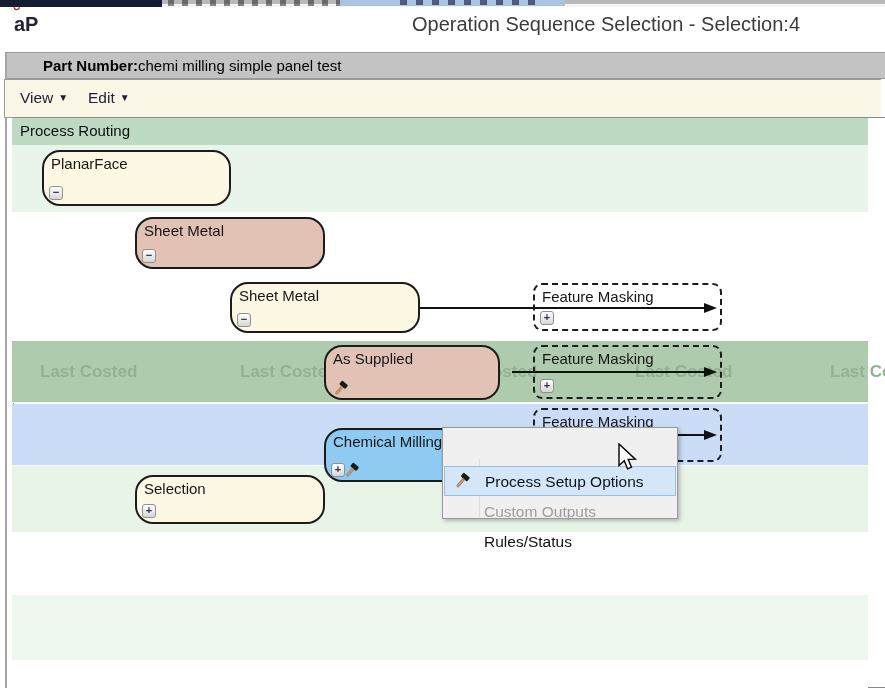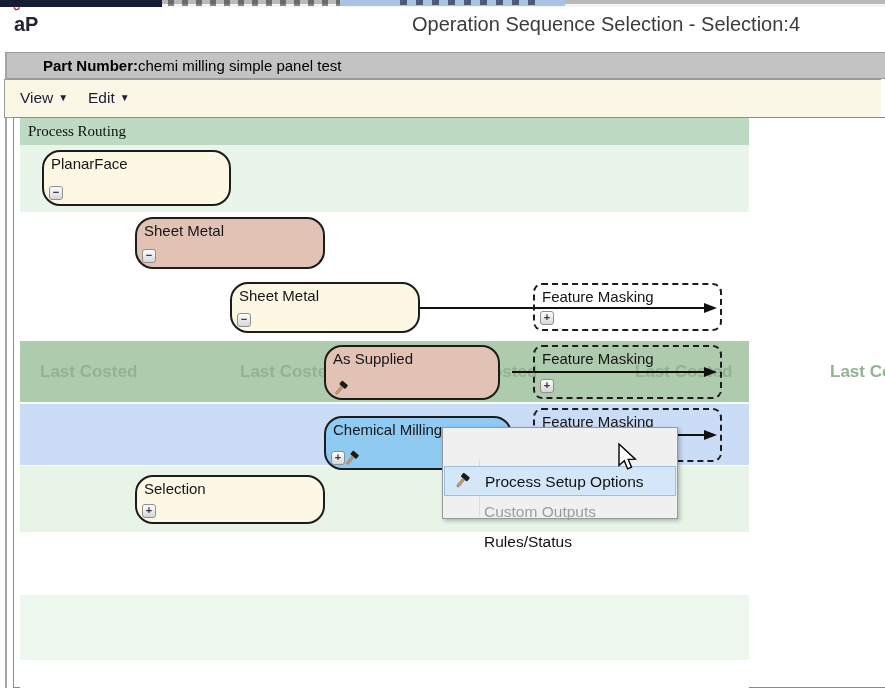--- a/index.html
+++ b/index.html
@@ -28,21 +28,21 @@
   .part-bar b{font-weight:bold;margin-left:30px;}
   
   .menubar{position:absolute;left:4px;top:79px;width:877px;height:39px;background:#fbf7e6;
     border:1px solid #9b9b9b;border-right:none;box-sizing:border-box;}
   .menu-item{position:absolute;top:9px;font-size:15.5px;color:#1d1d3a;cursor:default;}
   .menu-item .caret{font-size:10px;color:#1d1d3a;margin-left:5px;vertical-align:2px;}
   #menu-view{left:15px;} #menu-edit{left:83px;}
   
   .routing-panel{position:absolute;left:13px;top:117px;width:872px;height:571px;
     border:1px solid #8a8a8a;border-right:none;box-sizing:border-box;background:#fff;}
-  .row{position:absolute;left:20px;width:729px;font-family:Liberation Serif, serif;}
+  .row{position:absolute;left:12px;width:856px;}
   .routing-header{top:118px;height:27px;background:#bedac3;font-size:15px;color:#101010;
     line-height:26px;padding-left:8px;box-sizing:border-box;}
   .r1{top:145px;height:67px;background:#e9f4ea;}
   .r2{top:212px;height:129px;background:#ffffff;}
   .r4{top:341px;height:62px;background:#aecbae;border-bottom:1px solid #f5faf5;box-sizing:border-box;}
   .r5{top:404px;height:62px;background:#cadcf6;border-bottom:1px solid #f5faf5;box-sizing:border-box;}
   .r6{top:466px;height:66px;background:#e9f4e9;}
   .r7{top:532px;height:63px;background:#ffffff;}
   .r8{top:595px;height:65px;background:#eef7ee;}
   .r9{top:660px;height:28px;background:#ffffff;}
@@ -52,21 +52,21 @@
   .node{position:absolute;border:2px solid #1c1c1c;border-radius:18px;box-sizing:border-box;
     font-size:15px;color:#161616;padding:3px 7px;z-index:3;}
   .cream{background:#fcf8e3;} .pink{background:#e2c2b5;} .nblue{background:#8ecaf2;}
   .dashedbox{border:2px dashed #1c1c1c;border-radius:9px;background:transparent;}
   .n-planarface{left:42px;top:150px;width:189px;height:56px;}
   .n-sheetmetal1{left:135px;top:217px;width:190px;height:52px;}
   .n-sheetmetal2{left:230px;top:282px;width:190px;height:51px;}
   .n-fm1{left:533px;top:283px;width:189px;height:48px;}
   .n-assupplied{left:324px;top:345px;width:176px;height:55px;}
   .n-fm2{left:533px;top:345px;width:189px;height:54px;}
-  .n-chemmill{left:324px;top:416px;width:188px;height:54px;}
+  .n-chemmill{left:324px;top:428px;width:188px;height:54px;}
   .n-fm3{left:533px;top:408px;width:189px;height:54px;}
   .n-machining{left:135px;top:475px;width:190px;height:49px;}
   .mini{position:absolute;left:5px;bottom:4px;width:12px;height:12px;border:1px solid #8f8f8f;
     border-radius:3px;background:linear-gradient(#ffffff,#d6d6d6);font-size:11px;font-weight:bold;
     line-height:11px;text-align:center;color:#33334d;}
   .node-hammer{position:absolute;bottom:1px;}
   
   .arrow-line{position:absolute;height:2px;background:#111;z-index:2;}
   .arrow-head{position:absolute;width:0;height:0;border-left:13px solid #111;
     border-top:5px solid transparent;border-bottom:5px solid transparent;z-index:2;}

